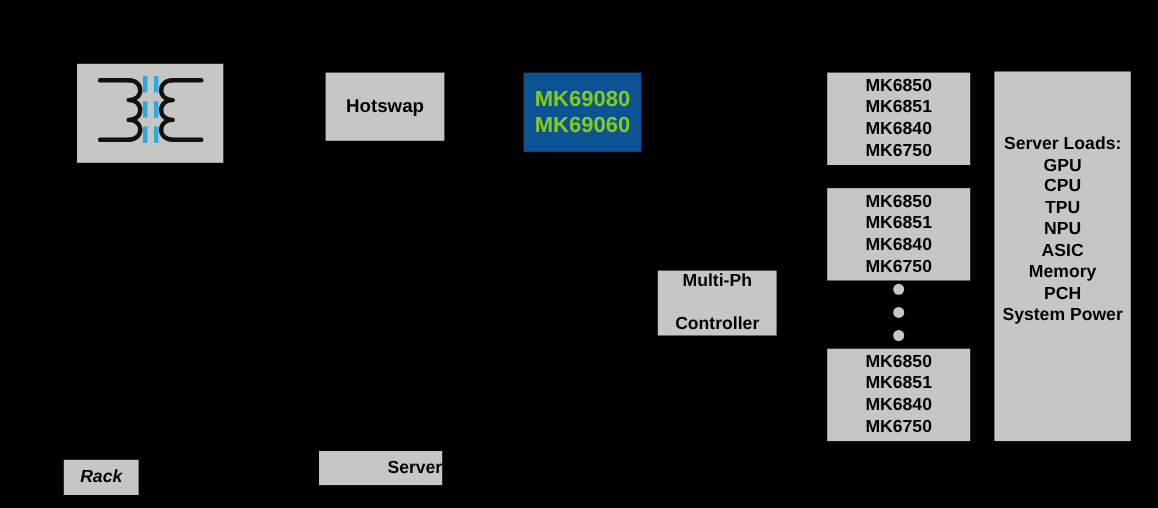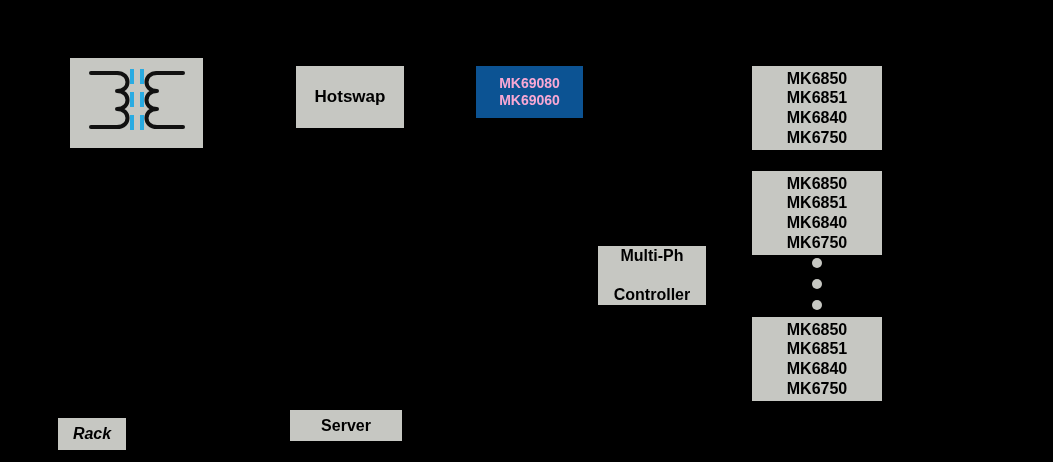--- a/index.html
+++ b/index.html
@@ -54,24 +54,24 @@
     width: 108px;
     height: 62px;
     font-size: 17px;
   }
 
   
   #mk69-block {
     left: 476px;
     top: 66px;
     width: 107px;
-    height: 52px;
+    height: 72px;
     background: #0c5393;
-    color: #f9a8d4;
-    font-size: 14px;
+    color: #84cc16;
+    font-size: 20px;
   }
 
   
   #multiph-block {
     left: 598px;
     top: 246px;
     width: 108px;
     height: 59px;
     font-size: 16px;
     justify-content: space-between;
@@ -125,20 +125,21 @@
     height: 32px;
     font-size: 16px;
     font-style: italic;
   }
   #server-label {
     left: 290px;
     top: 410px;
     width: 112px;
     height: 31px;
     font-size: 16px;
+    align-items: flex-end;
   }
 </style>
 </head>
 <body>
 
 <div id="canvas">
 
   <div class="block" id="transformer-block">
     <svg id="transformer-svg" width="100" height="76" viewBox="0 0 100 76">
       <g fill="none" stroke="#111111" stroke-width="4" stroke-linecap="round" stroke-linejoin="round">
@@ -196,20 +197,31 @@
     <span class="dot"></span>
   </div>
 
   <div class="block mk-stack" id="mk-stack-2">
     <span class="line">MK6850</span>
     <span class="line">MK6851</span>
     <span class="line">MK6840</span>
     <span class="line">MK6750</span>
   </div>
 
+  <div class="block" id="server-loads-block">
+    <span class="line">Server Loads:</span>
+    <span class="line">GPU</span>
+    <span class="line">CPU</span>
+    <span class="line">TPU</span>
+    <span class="line">NPU</span>
+    <span class="line">ASIC</span>
+    <span class="line">Memory</span>
+    <span class="line">PCH</span>
+    <span class="line">System Power</span>
+  </div>
 
   <div class="block" id="rack-label">
     <span class="line">Rack</span>
   </div>
   <div class="block" id="server-label">
     <span class="line">Server</span>
   </div>
 
 </div>
 

